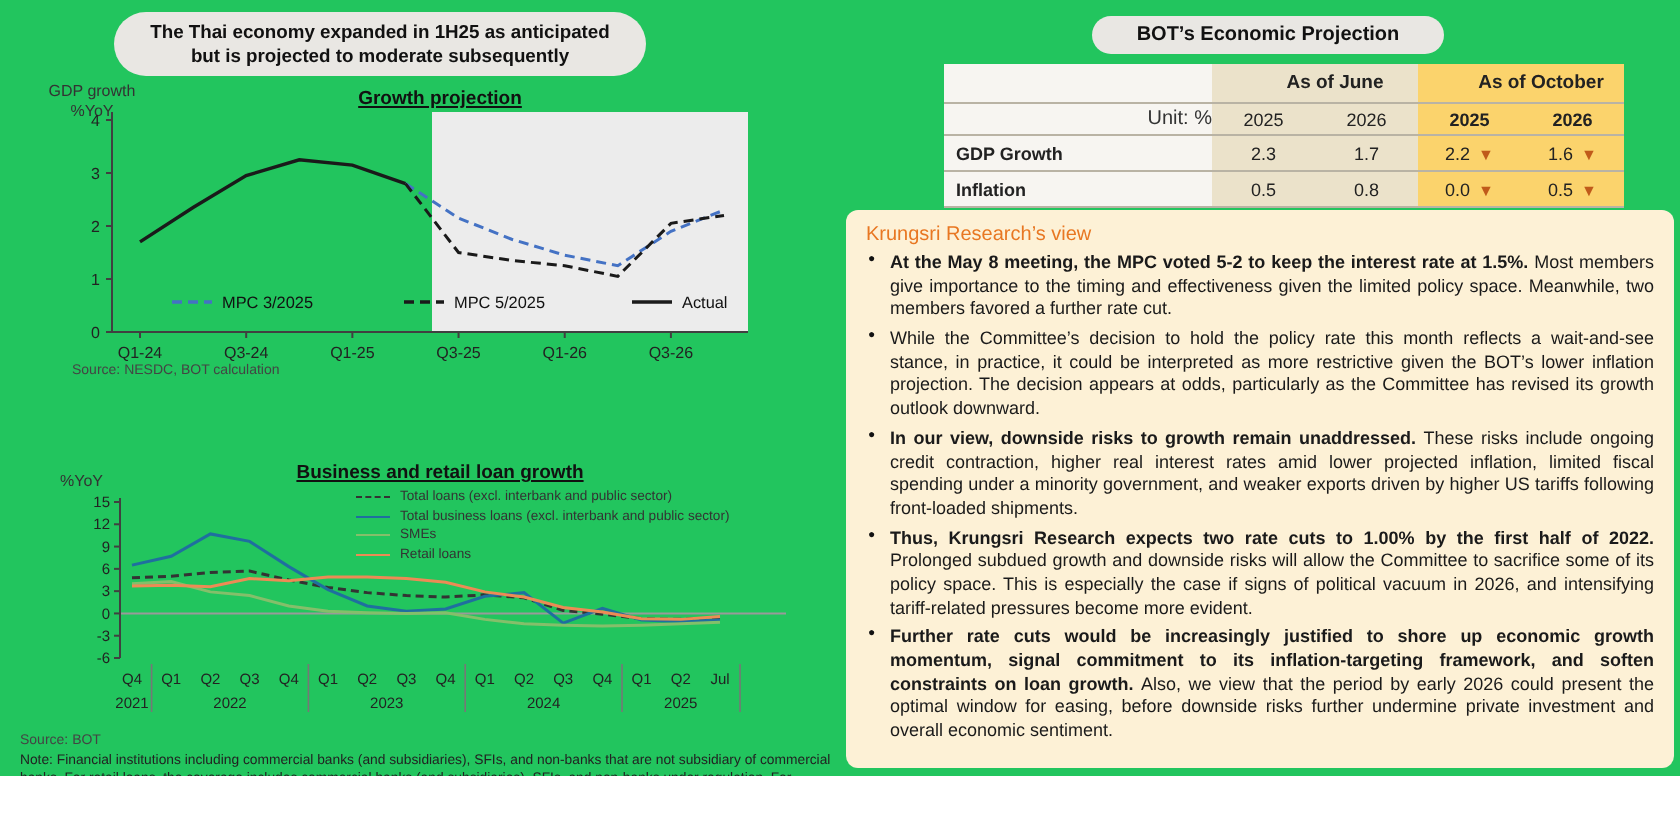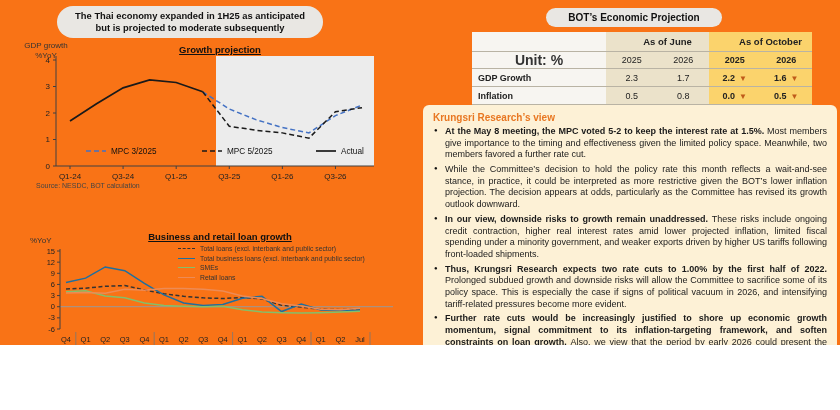--- a/index.html
+++ b/index.html
@@ -1,16 +1,16 @@
 <!DOCTYPE html>
 <html><head>
 <meta charset="utf-8">
 <style>
   html,body{margin:0;padding:0;background:#fff;}
-  #page{position:relative;width:840px;height:345px;background:#f97316;
+  #page{position:relative;width:840px;height:388px;background:#22c55e;
         font-family:"Liberation Sans",sans-serif;color:#222;overflow:hidden;}
   .pill{position:absolute;background:#e9e7e3;border-radius:16px;font-weight:bold;
         text-align:center;color:#111;}
   #pill1,#pill2{left:57px;width:250px;padding:4px 8px;font-size:9.4px;line-height:1.25;}
   #pill1{top:6px;}
   #pill2{top:197px;}
   #pill3{left:546px;top:8px;width:176px;padding:4px 0;font-size:10px;}
   .chart-subtitle{position:absolute;left:100px;width:240px;text-align:center;
         font-size:9.5px;font-weight:bold;text-decoration:underline;color:#111;}
   #subtitle1{top:44px;}
@@ -36,29 +36,29 @@
         table-layout:fixed;width:340px;font-size:9px;color:#222;}
   #proj-table th,#proj-table td{padding:0;border-bottom:1px solid #b9b3a4;height:17px;
         text-align:center;vertical-align:middle;}
   #proj-table .group-row th{height:19px;font-size:9.5px;font-weight:bold;padding-left:20px;}
   #proj-table .year-row th{height:15px;}
   #proj-table .label-col{width:88px;background:#f7f5f1;}
   #proj-table .col-v{width:63px;}
   #proj-table .june{background:#ebe2ca;}
   #proj-table .october{background:#fbd36c;}
   #proj-table .row-label{text-align:left;font-weight:bold;padding-left:6px;background:#f7f5f1;}
-  #proj-table .unit{font-size:14px;font-weight:bold;color:#333;}
+  #proj-table .unit{font-size:10px;font-weight:normal;color:#333;text-align:right;}
   #proj-table .yr-plain{font-weight:normal;}
   #proj-table .yr-bold{font-weight:bold;}
-  #proj-table .oct-val{font-weight:bold;margin-left:24px;}
+  #proj-table .oct-val{font-weight:normal;margin-left:24px;}
   .tri{font-size:8px;margin-left:4px;}
   
   #kbox{position:absolute;left:423px;top:105px;width:414px;height:279px;
         background:#fdf1d6;border-radius:6px;padding:7px 10px;box-sizing:border-box;}
-  #kbox h2{margin:0 0 3px 0;font-size:10px;font-weight:bold;}
+  #kbox h2{margin:0 0 3px 0;font-size:10px;font-weight:normal;}
   #kbox ul{list-style:none;margin:0;padding:0;}
   #kbox li{position:relative;padding-left:12px;font-size:9px;line-height:1.3;
         text-align:justify;margin-bottom:3px;color:#1a1a1a;}
   #kbox .dot{position:absolute;left:1px;top:1px;font-size:6px;color:#111;}
 </style>
 </head>
 <body>
 
 <div id="page">
 

